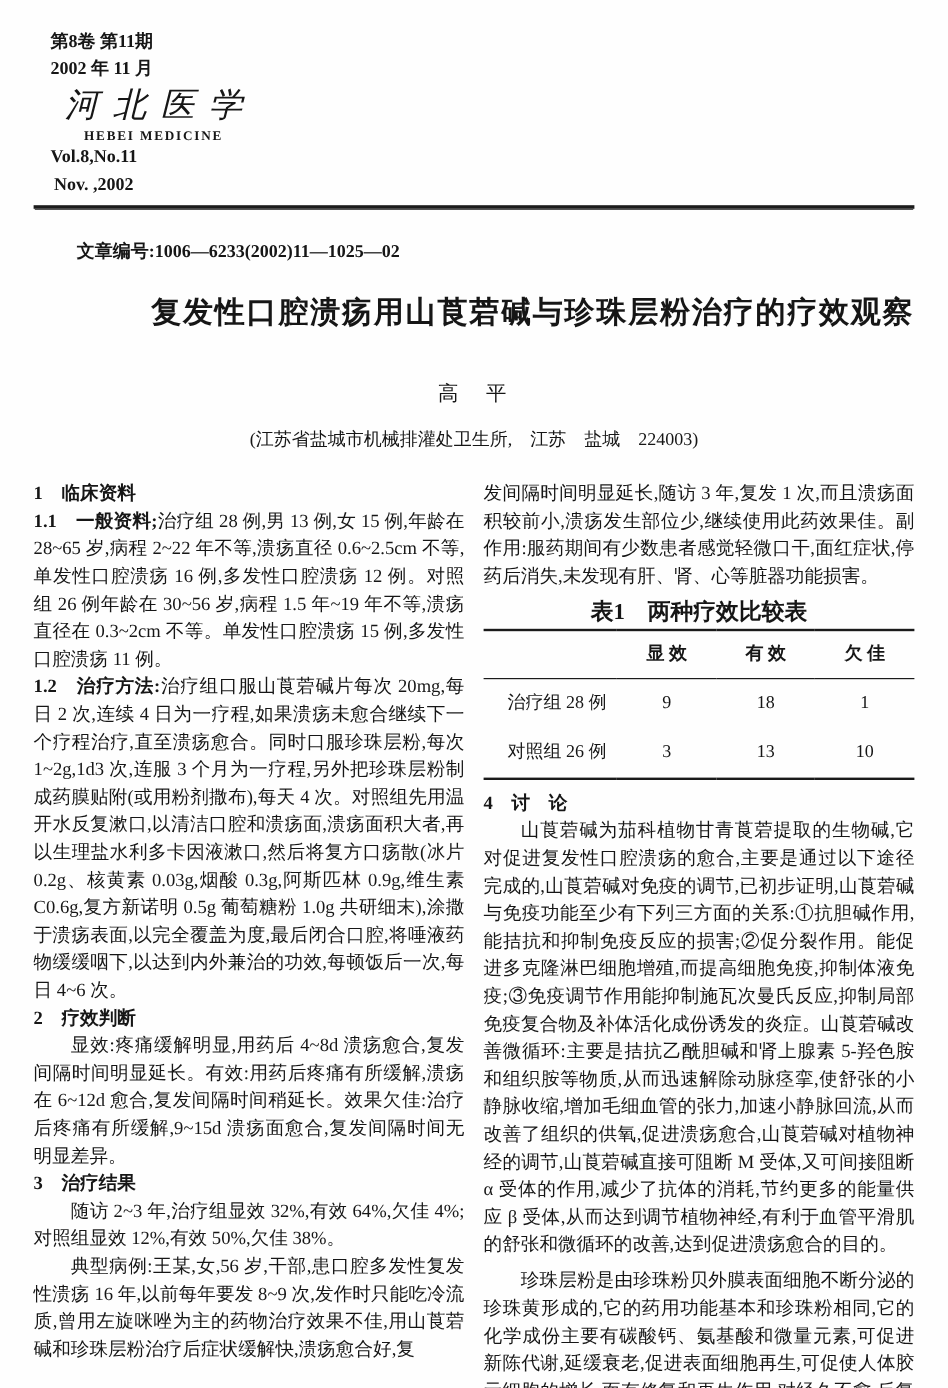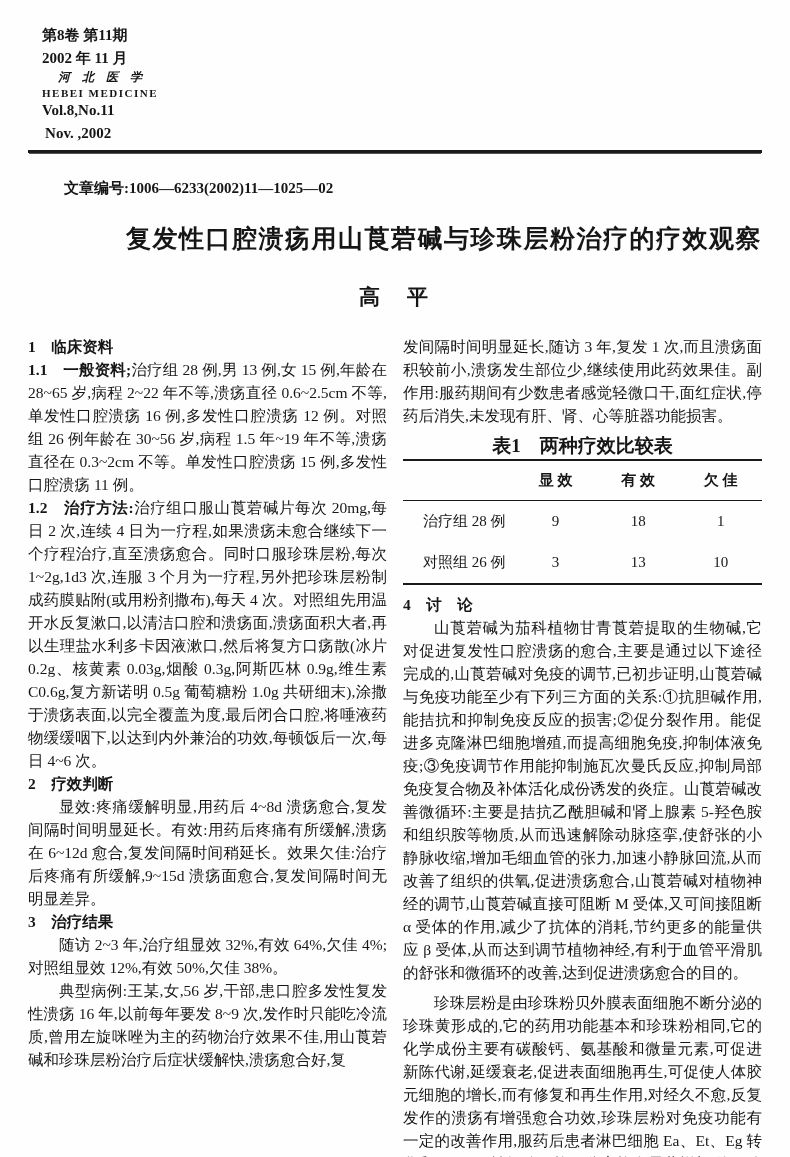--- a/index.html
+++ b/index.html
@@ -6,27 +6,27 @@
   .page {
     width:790px; min-height:1157px; box-sizing:border-box;
     margin:0 auto; background:#fefefe; color:#161616;
     font-family:"Liberation Serif","DejaVu Serif",serif;
     padding:20px 28px 18px 28px;
   }
   
   .journal-header { display:flex; justify-content:flex-start; align-items:flex-start; padding:4px 10px 4px 14px;flex-direction:column; }
   .jh-block { font-weight:700; font-size:15px; line-height:1.5; white-space:nowrap; }
   .jh-center { text-align:center; }
-  .jh-title-cn { font-size:12px; font-weight:700; font-style:italic; letter-spacing:12px; padding-left:12px; }
+  .jh-title-cn { font-size:28px; font-weight:400; font-style:italic; letter-spacing:12px; padding-left:12px; }
   .jh-title-en { font-size:11px; font-weight:700; letter-spacing:1.5px; margin-top:1px; }
   .header-rule { border:0; border-top:3px solid #1c1c1c; margin:2px 0 0 0; box-shadow:0 2px 0 -1px #555; }
   
   .article-no { font-weight:700; font-size:15px; margin:26px 0 0 36px; }
   .paper-title { text-align:right; font-size:25px; font-weight:700; letter-spacing:1.5px; margin:24px 0 0 0; }
-  .author { text-align:center; font-size:21px; font-weight:700; margin-top:28px; letter-spacing:3px; }
+  .author { text-align:center; font-size:17px; font-weight:400; margin-top:40px; letter-spacing:3px; }
   .affiliation { text-align:center; font-size:15px; margin-top:18px; }
   
   .columns { display:flex; gap:16px; margin-top:24px; }
   .col { flex:1 1 0; min-width:0; font-size:15.5px; line-height:23px; text-align:justify; }
   .col p { margin:0; }
   .sec-heading { font-size:15.5px; font-weight:700; margin:0; line-height:23px; }
   .indent { text-indent:2em; }
   .lead-bold { font-weight:700; }
   .para-gap { margin-top:7px !important; }
   
@@ -58,20 +58,21 @@
   </header>
 
   <hr class="header-rule">
 
   <div class="article-no">文章编号:1006—6233(2002)11—1025—02</div>
 
   <h1 class="paper-title">复发性口腔溃疡用山莨菪碱与珍珠层粉治疗的疗效观察</h1>
 
   <div class="author">高　平</div>
 
+  <div class="affiliation">(江苏省盐城市机械排灌处卫生所,　江苏　盐城　224003)</div>
 
   <main class="columns">
 
     <section class="col">
       <h2 class="sec-heading">1　临床资料</h2>
       <p><b class="lead-bold">1.1　一般资料;</b><span>治疗组 28 例,男 13 例,女 15 例,年龄在 28~65 岁,病程 2~22 年不等,溃疡直径 0.6~2.5cm 不等,单发性口腔溃疡 16 例,多发性口腔溃疡 12 例。对照组 26 例年龄在 30~56 岁,病程 1.5 年~19 年不等,溃疡直径在 0.3~2cm 不等。单发性口腔溃疡 15 例,多发性口腔溃疡 11 例。</span></p>
       <p><b class="lead-bold">1.2　治疗方法:</b><span>治疗组口服山莨菪碱片每次 20mg,每日 2 次,连续 4 日为一疗程,如果溃疡未愈合继续下一个疗程治疗,直至溃疡愈合。同时口服珍珠层粉,每次 1~2g,1d3 次,连服 3 个月为一疗程,另外把珍珠层粉制成药膜贴附(或用粉剂撒布),每天 4 次。对照组先用温开水反复漱口,以清洁口腔和溃疡面,溃疡面积大者,再以生理盐水利多卡因液漱口,然后将复方口疡散(冰片 0.2g、核黄素 0.03g,烟酸 0.3g,阿斯匹林 0.9g,维生素 C0.6g,复方新诺明 0.5g 葡萄糖粉 1.0g 共研细末),涂撒于溃疡表面,以完全覆盖为度,最后闭合口腔,将唾液药物缓缓咽下,以达到内外兼治的功效,每顿饭后一次,每日 4~6 次。</span></p>
       <h2 class="sec-heading">2　疗效判断</h2>
       <p class="indent">显效:疼痛缓解明显,用药后 4~8d 溃疡愈合,复发间隔时间明显延长。有效:用药后疼痛有所缓解,溃疡在 6~12d 愈合,复发间隔时间稍延长。效果欠佳:治疗后疼痛有所缓解,9~15d 溃疡面愈合,复发间隔时间无明显差异。</p>
       <h2 class="sec-heading">3　治疗结果</h2>

